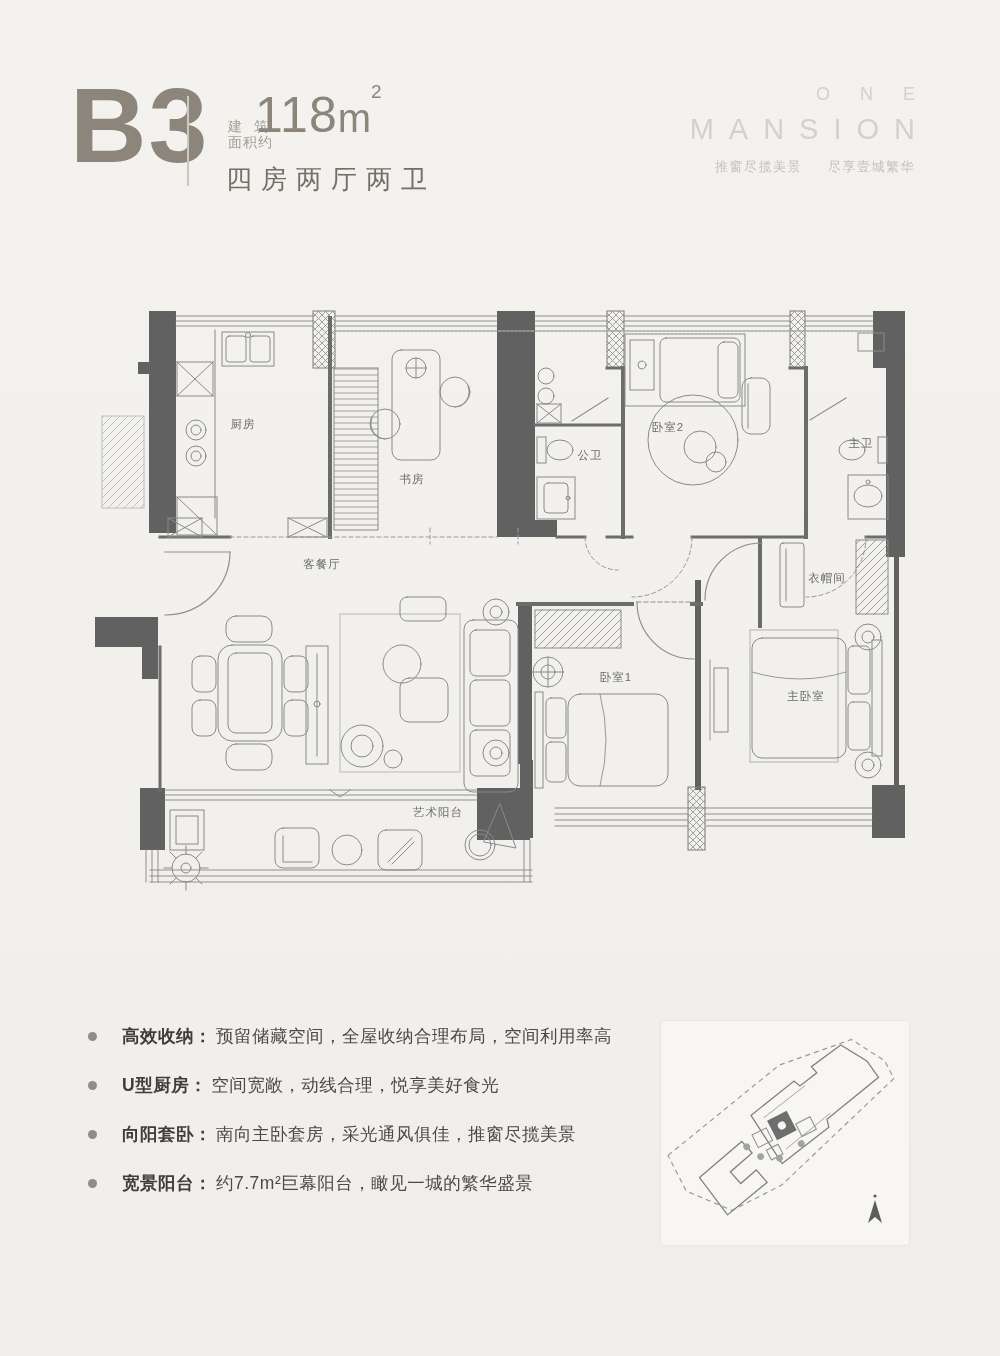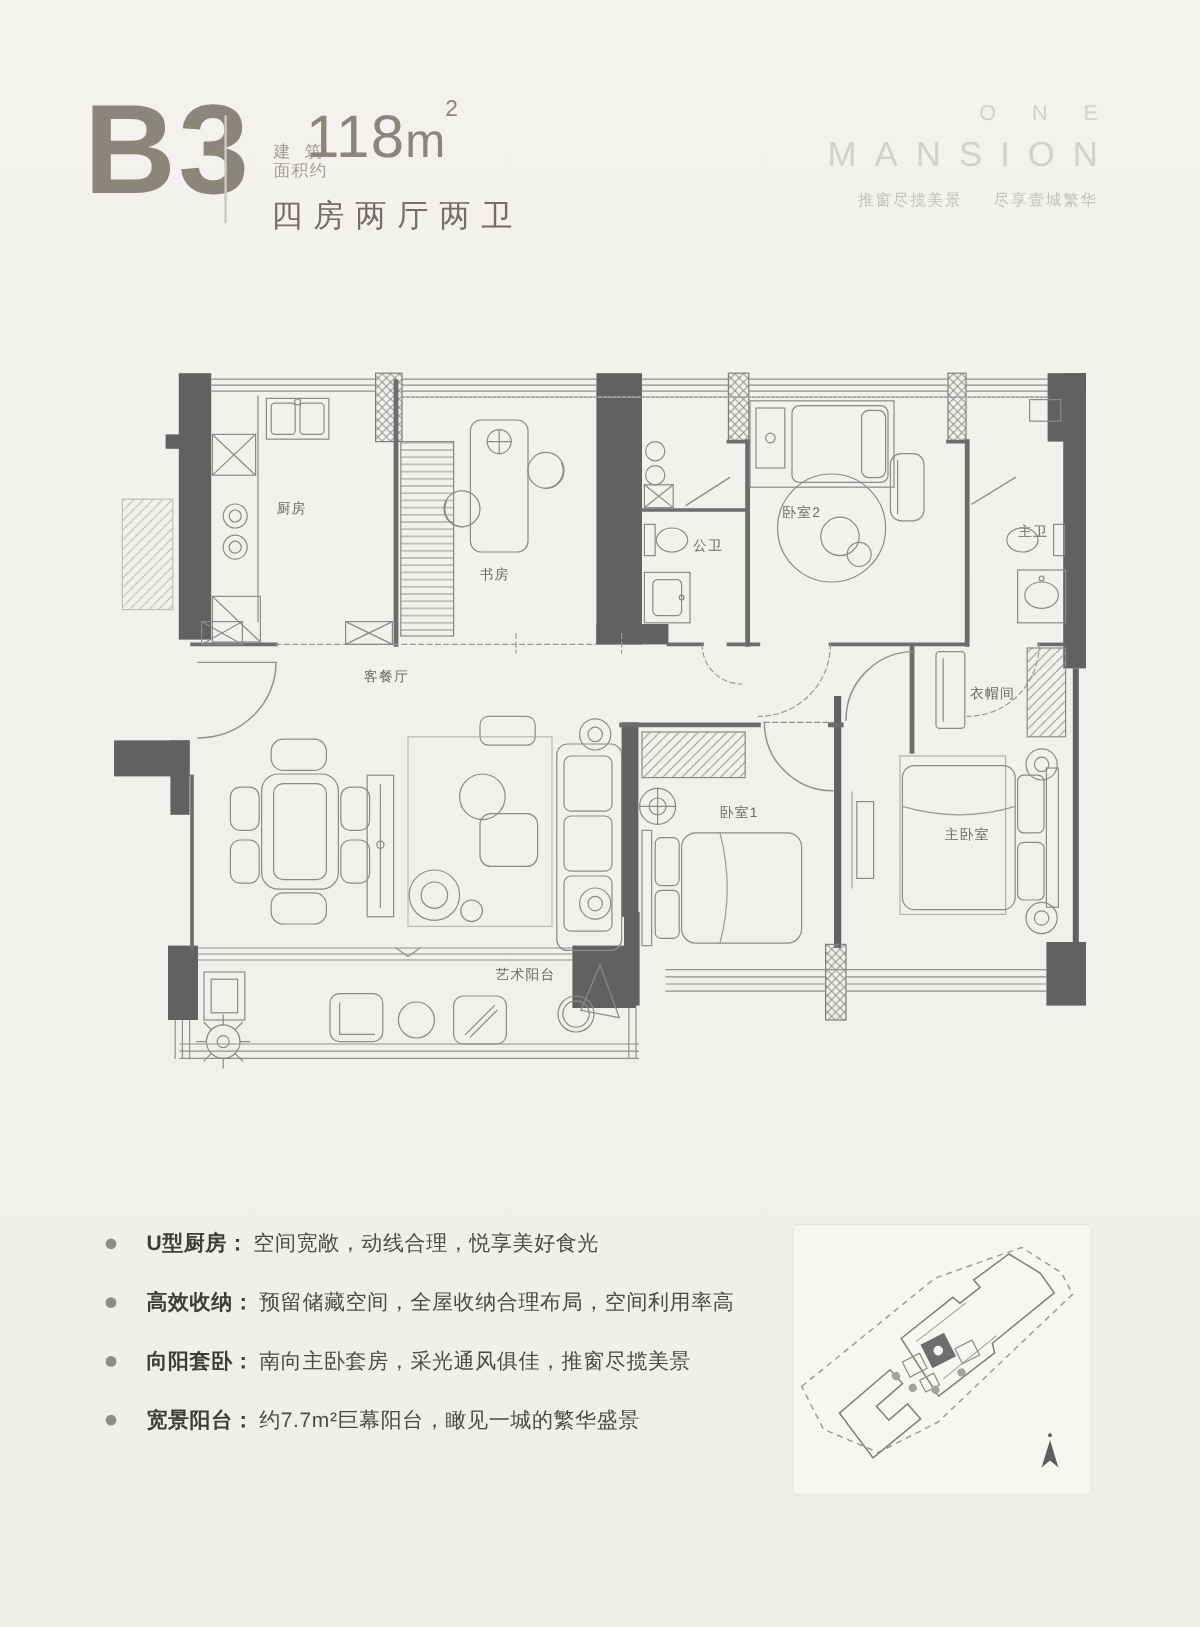--- a/index.html
+++ b/index.html
@@ -306,27 +306,27 @@
   <div class="room-label" style="left:820px;top:443px;margin-left:41px;">主卫</div>
   <div class="room-label" style="left:322px;top:564px;">客餐厅</div>
   <div class="room-label" style="left:827px;top:578px;">衣帽间</div>
   <div class="room-label" style="left:616px;top:677px;">卧室1</div>
   <div class="room-label" style="left:806px;top:696px;">主卧室</div>
   <div class="room-label" style="left:438px;top:812px;">艺术阳台</div>
 
   <div class="features">
     <div class="feat">
       <span class="dot"></span>
+      <span class="lbl">高效收纳：</span>
+      <span class="txt">预留储藏空间，全屋收纳合理布局，空间利用率高</span>
+    </div>
+    <div class="feat">
+      <span class="dot"></span>
       <span class="lbl">U型厨房：</span>
       <span class="txt">空间宽敞，动线合理，悦享美好食光</span>
-    </div>
-    <div class="feat">
-      <span class="dot"></span>
-      <span class="lbl">高效收纳：</span>
-      <span class="txt">预留储藏空间，全屋收纳合理布局，空间利用率高</span>
     </div>
     <div class="feat">
       <span class="dot"></span>
       <span class="lbl">向阳套卧：</span>
       <span class="txt">南向主卧套房，采光通风俱佳，推窗尽揽美景</span>
     </div>
     <div class="feat">
       <span class="dot"></span>
       <span class="lbl">宽景阳台：</span>
       <span class="txt">约7.7m²巨幕阳台，瞰见一城的繁华盛景</span>

